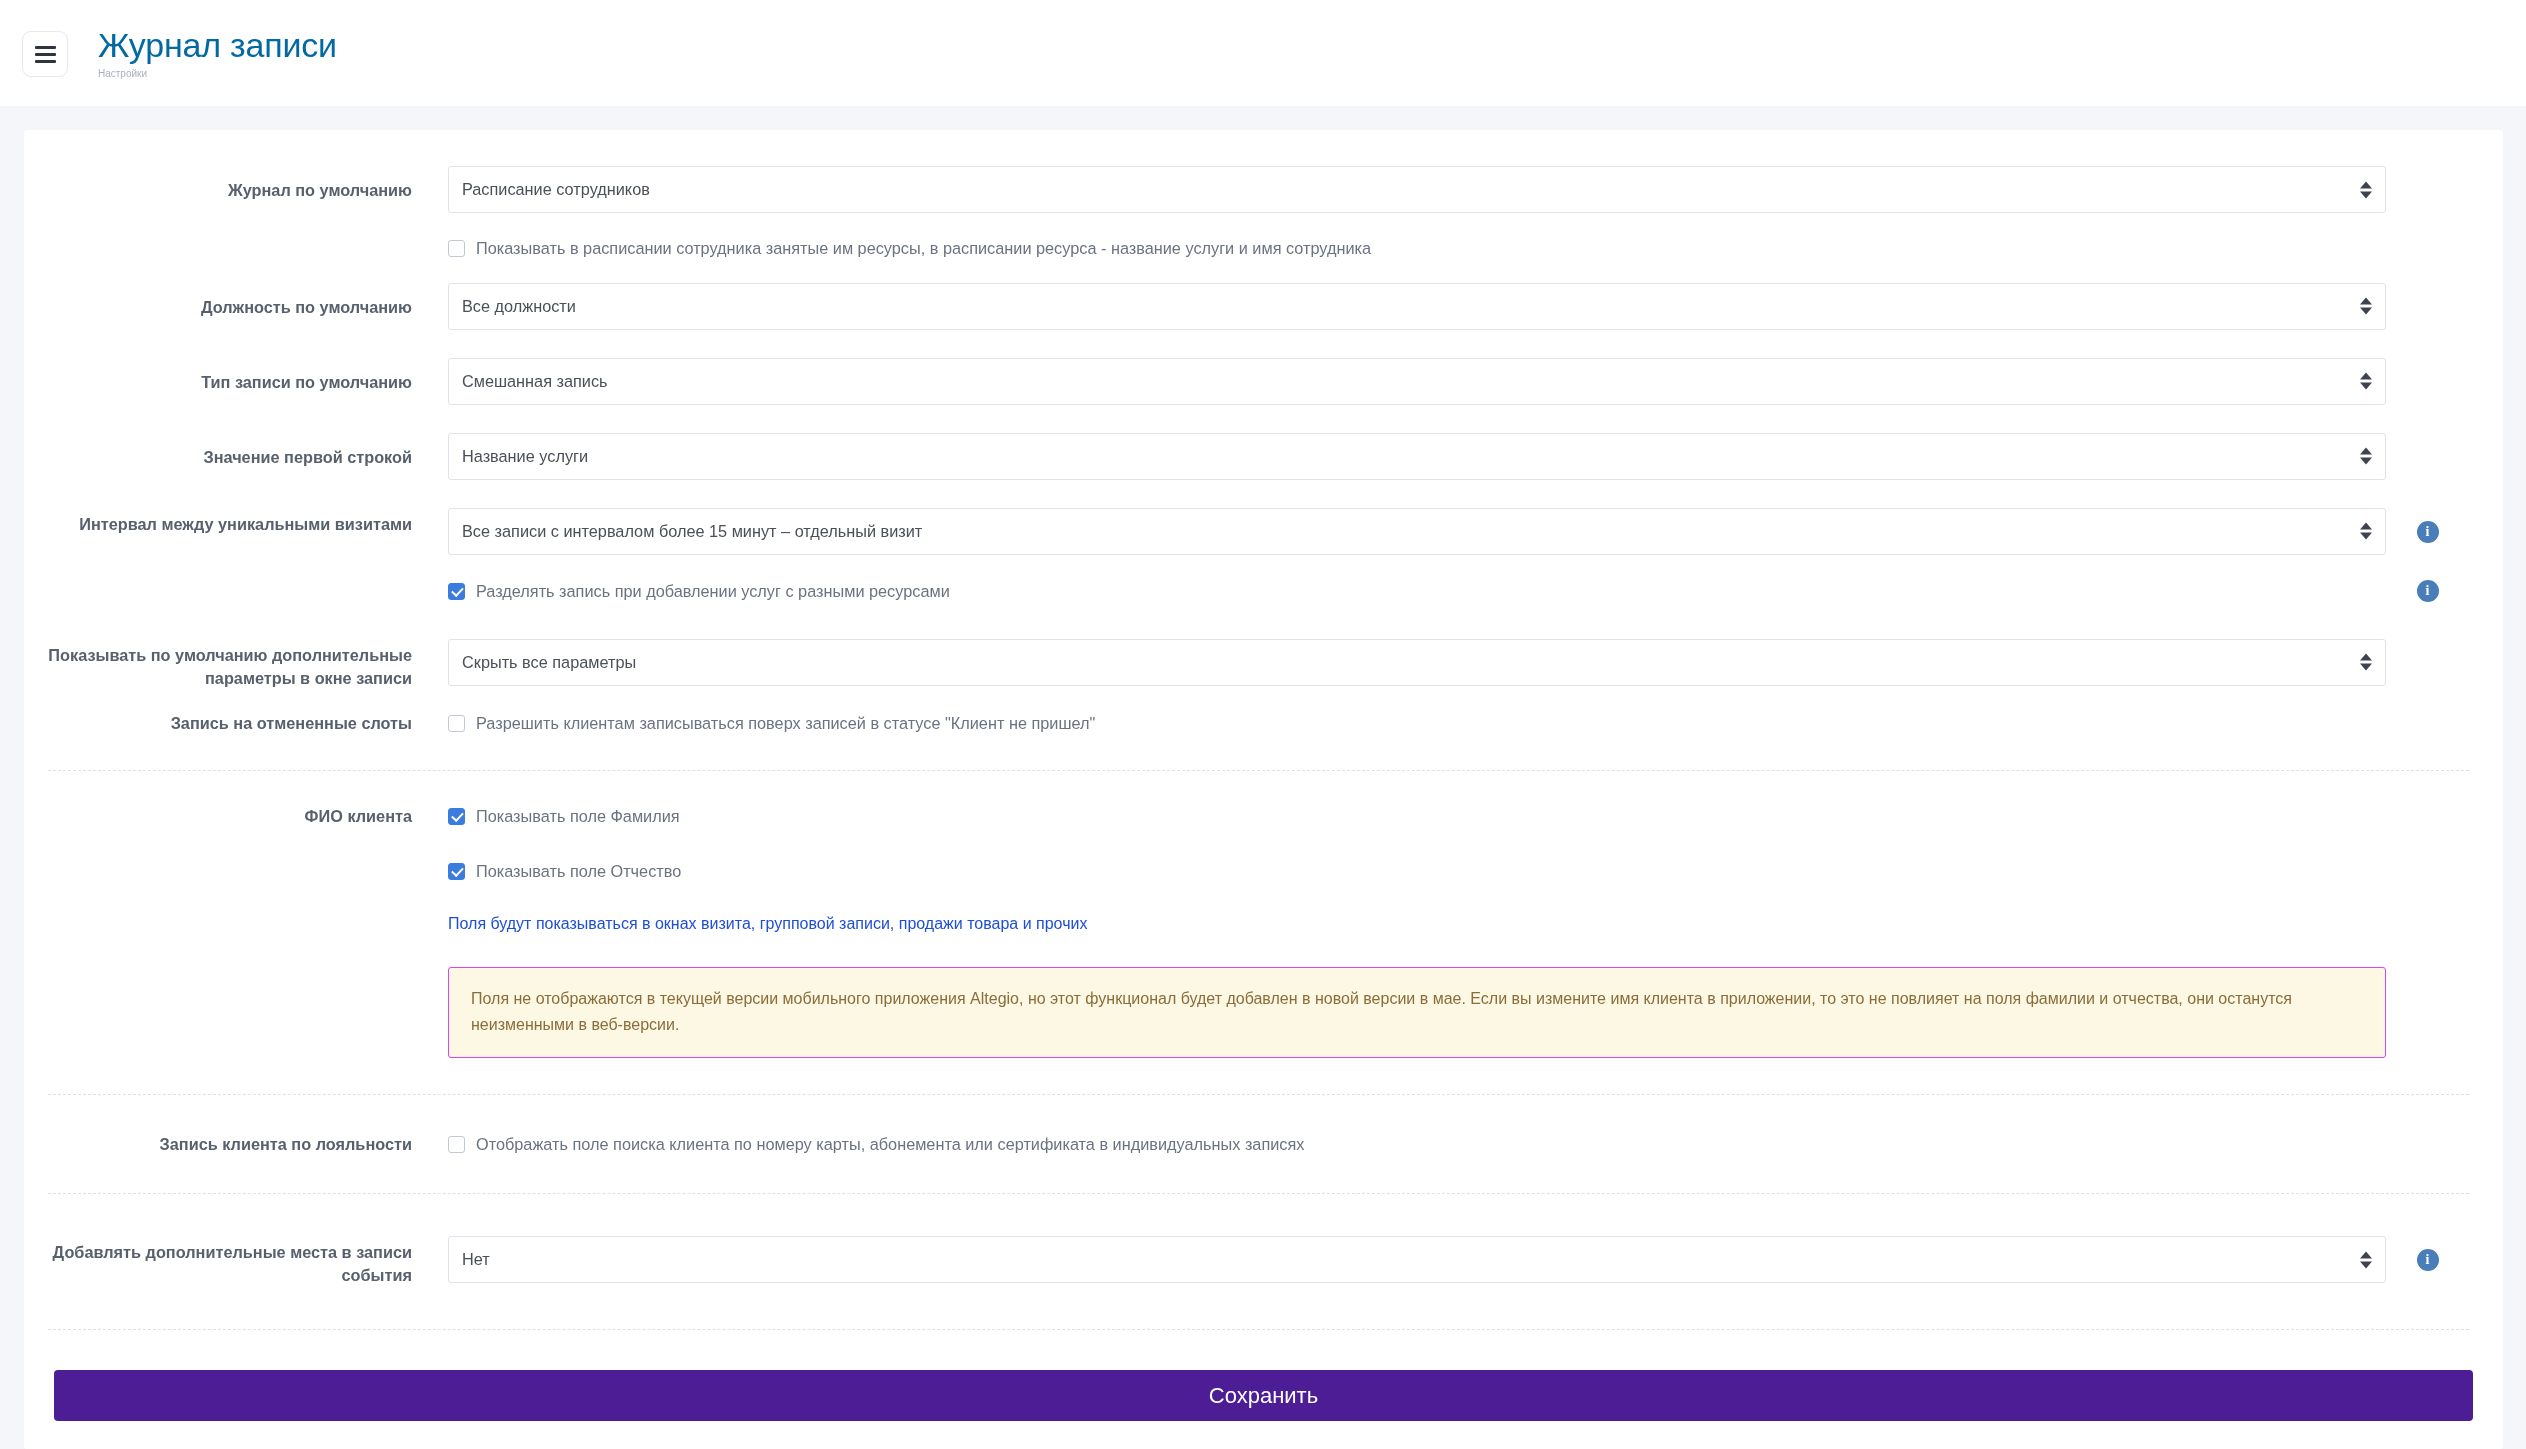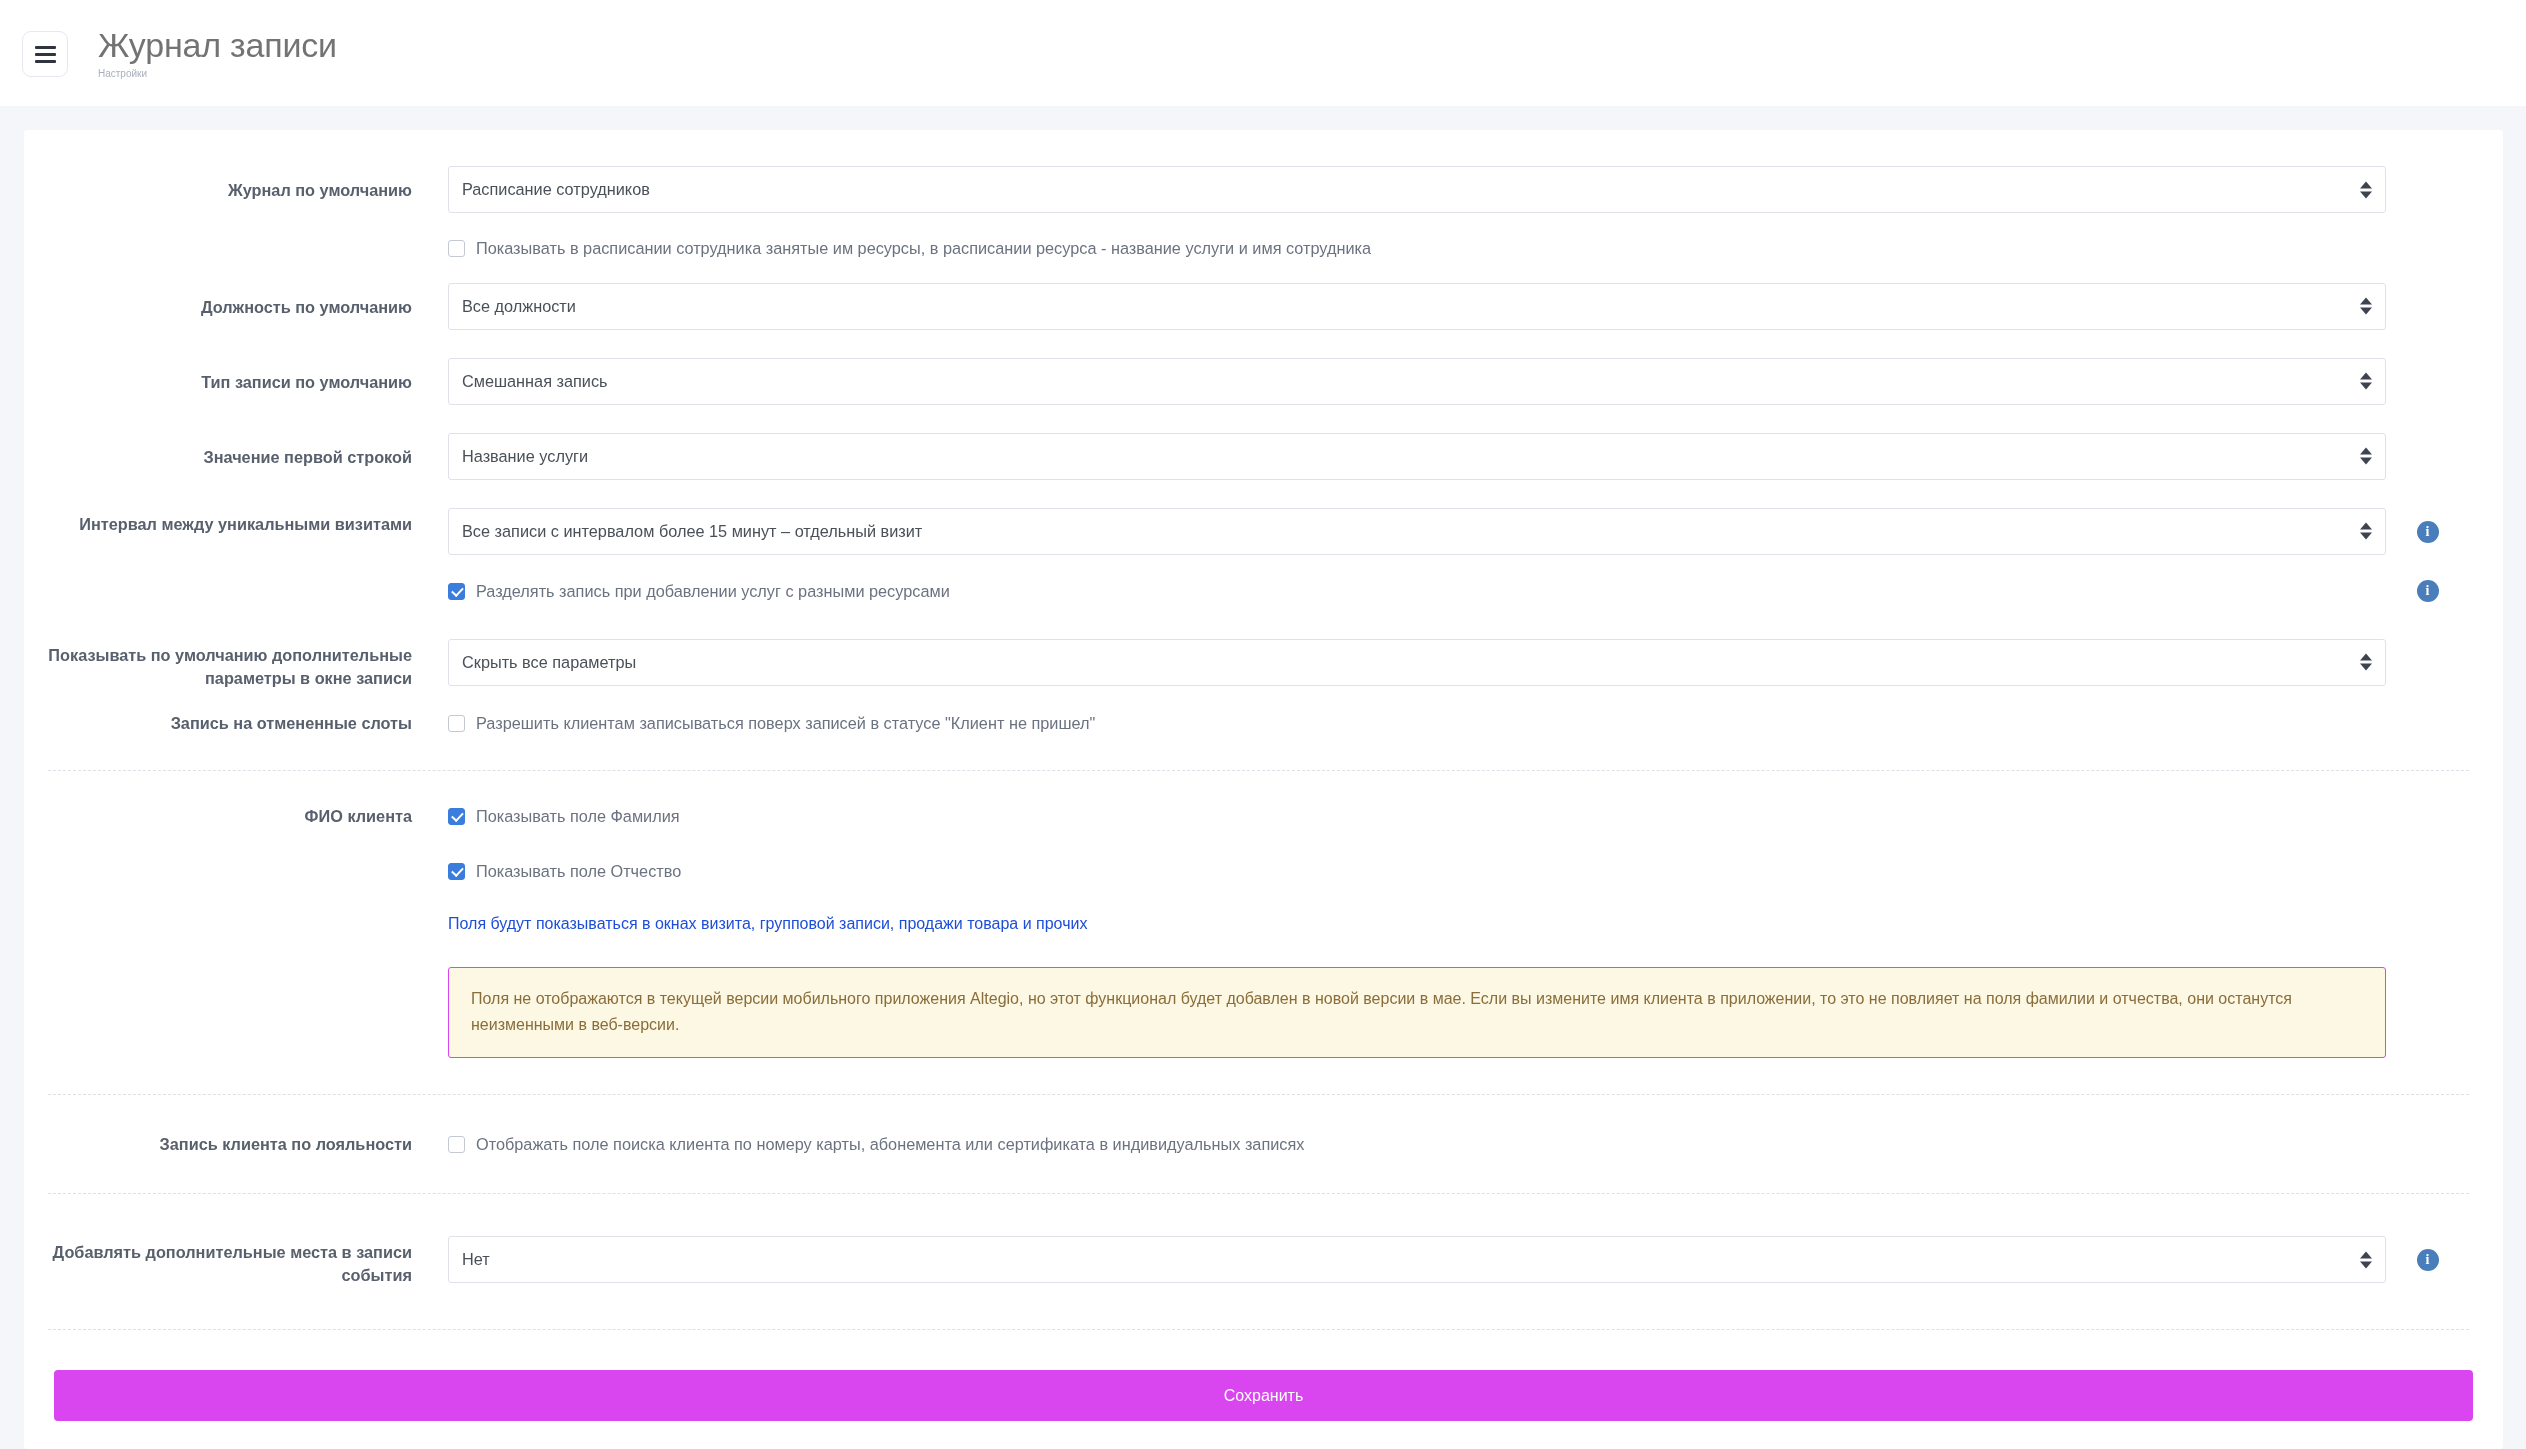--- a/index.html
+++ b/index.html
@@ -42,21 +42,21 @@
   }
   .header-titles {
     margin-left: 30px;
     display: flex;
     flex-direction: column;
     justify-content: center;
     line-height: 1;
   }
   .page-title {
     font-size: 34px;
-    color: #737373;
+    color: #0369a1;
     font-weight: 400;
     letter-spacing: -0.2px;
     margin-bottom: 7px;
   }
   .page-subtitle {
     font-size: 10px;
     color: #a9b0bd;
     font-weight: 400;
   }
 
@@ -226,25 +226,25 @@
   
   .save-area {
     position: absolute;
     left: 0; right: 0;
     bottom: 28px;
     padding: 0 30px;
   }
   .save-btn {
     width: 100%;
     height: 51px;
-    background: #d946ef;
+    background: #4c1d95;
     border: none;
     border-radius: 4px;
     color: #ffffff;
-    font-size: 16px;
+    font-size: 22px;
     font-family: "Liberation Sans", "DejaVu Sans", sans-serif;
     cursor: pointer;
     display: flex;
     align-items: center;
     justify-content: center;
   }
 </style>
 </head>
 <body>
 

